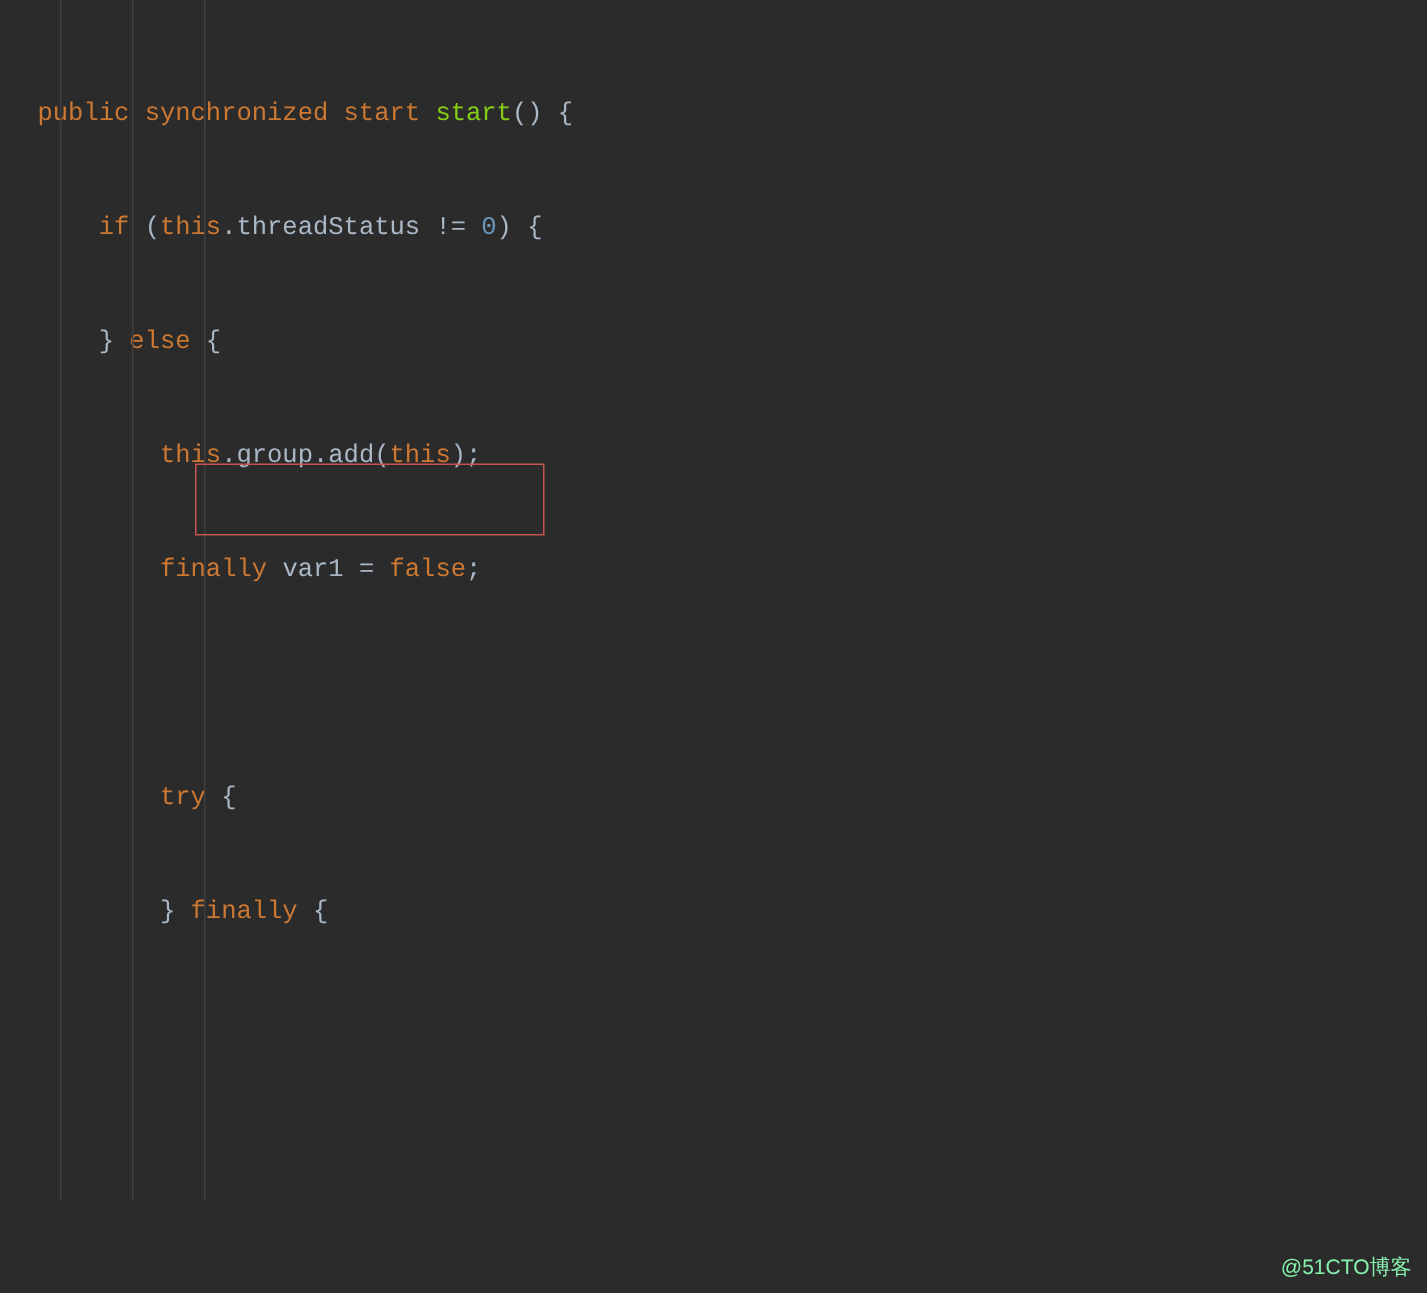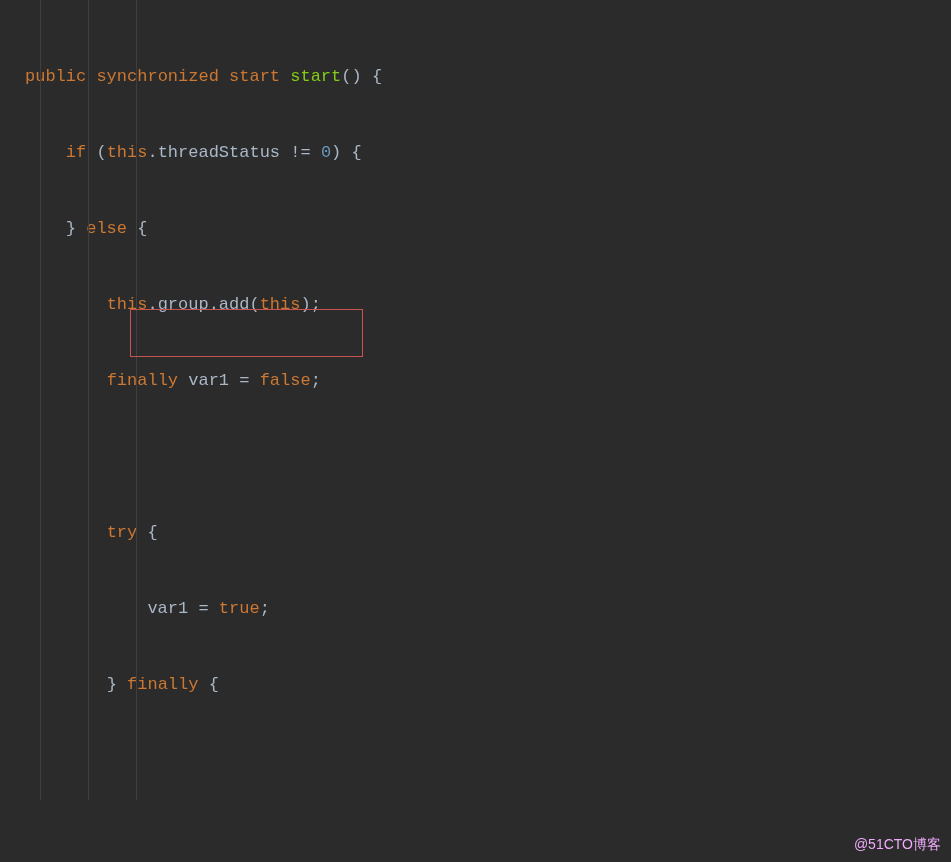--- a/index.html
+++ b/index.html
@@ -35,40 +35,39 @@
   .highlight-box {
     position: absolute;
     border: 1px solid #c75450;
     pointer-events: none;
   }
   
   .watermark {
     position: absolute;
     right: 10px;
     bottom: 8px;
-    color: #f0abfc;
+    color: #86efac;
     font-size: 14px;
     font-family: sans-serif;
     margin-left: 37px;
   }
   
   .line { position: relative; }
 </style>
 </head>
 <body>
 
 <div class="code-area">
 <div class="line"><span class="kw">public</span> <span class="kw">synchronized</span> <span class="kw">start</span> <span class="method-decl">start</span><span class="ident">() {</span></div>
 <div class="line">    <span class="kw">if</span><span class="ident"> (</span><span class="kw">this</span><span class="ident">.</span><span class="ident">threadStatus != </span><span class="num">0</span><span class="ident">) {</span></div>
 <div class="line">    <span class="ident">}</span> <span class="kw">else</span> <span class="ident">{</span></div>
 <div class="line">        <span class="kw">this</span><span class="ident">.</span><span class="ident">group</span><span class="ident">.</span><span class="ident">add(</span><span class="kw">this</span><span class="ident">)</span><span class="ident">;</span></div>
 <div class="line">        <span class="kw">finally</span> <span class="ident">var1 = </span><span class="kw">false</span><span class="ident">;</span></div>
 <div class="line"> </div>
 <div class="line">        <span class="kw">try</span> <span class="ident">{</span></div>
-<div class="line">            <span class="ident">var1 = </span><span class="kw">true</span><span class="ident">;</span></div>
 <div class="line">        <span class="ident">}</span> <span class="kw">finally</span> <span class="ident">{</span></div>
 
 
 
 
 
 
 
 
 

